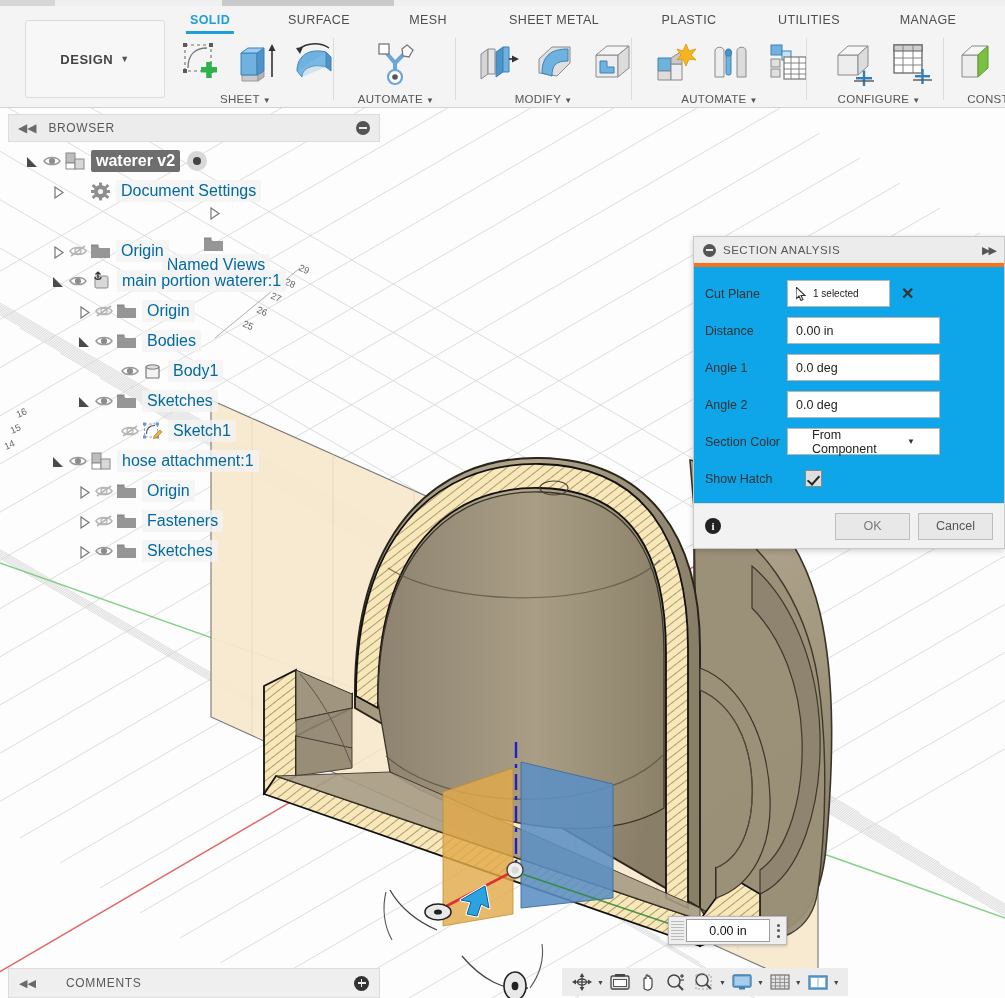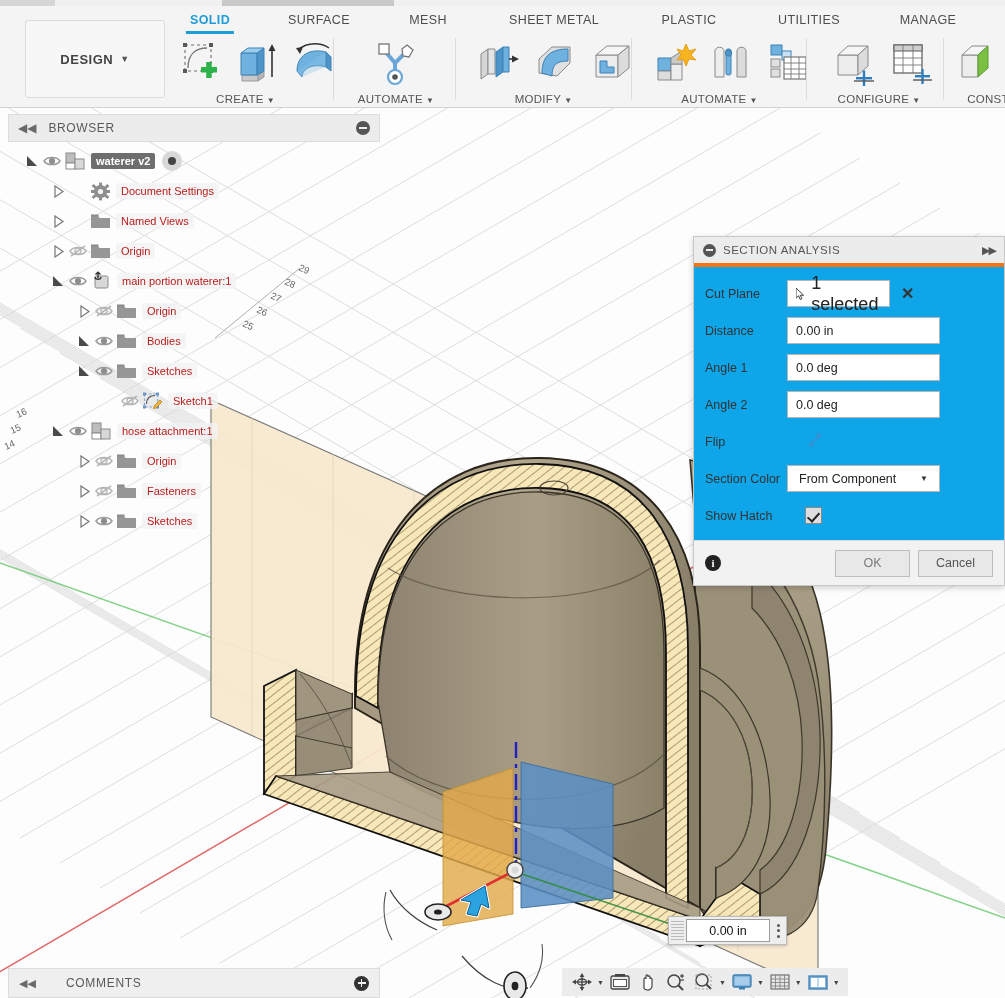--- a/index.html
+++ b/index.html
@@ -47,53 +47,53 @@
   
   .browser{position:absolute;left:8px;top:114px;width:372px;}
   .browser-head{height:28px;background:#ececec;border:1px solid #dcdcdc;box-sizing:border-box;
      display:flex;align-items:center;padding:0 9px;color:#555;}
   .browser-head .bh-title{font-size:12px;letter-spacing:.6px;margin-left:12px;color:#5a5a5a;}
   .bh-collapse{font-size:12px;color:#6a6a6a;cursor:pointer;line-height:1;}
   .bh-minus{margin-left:auto;width:14px;height:14px;border-radius:50%;background:#555;
     display:flex;align-items:center;justify-content:center;cursor:pointer;}
   .bh-minus:after{content:"";width:8px;height:2px;background:#ececec;}
 
-  .tree{position:relative;padding-top:4px;font-size:11px;color:#333;}
+  .tree{position:relative;padding-top:4px;font-size:16px;color:#333;}
   .trow{height:30px;display:flex;align-items:center;position:relative;}
   .twist{width:13px;height:13px;margin-right:3px;flex:0 0 auto;position:relative;cursor:pointer;}
   .eye{width:20px;height:16px;flex:0 0 auto;margin-right:2px;cursor:pointer;}
   .nodeicon{width:21px;height:19px;flex:0 0 auto;margin-right:5px;}
   .label{background:rgba(243,243,243,.82);padding:2px 5px;border-radius:2px;white-space:nowrap;
-      color:#b91c1c;}
+      color:#0369a1;}
   .trow.selected .label{background:#6e6e6e;color:#fff;font-weight:bold;}
   .tdot{width:20px;height:20px;margin-left:7px;border-radius:50%;background:#d8d8d8;
       display:flex;align-items:center;justify-content:center;flex:0 0 auto;cursor:pointer;}
   .tdot:after{content:"";width:8px;height:8px;border-radius:50%;background:#444;}
   .compicon{width:22px;height:20px;flex:0 0 auto;margin-right:5px;}
 
   
   .dialog{position:absolute;left:693px;top:236px;width:312px;background:#f5f5f5;
      border:1px solid #c8c8c8;box-shadow:0 2px 6px rgba(0,0,0,.18);box-sizing:border-box;}
   .dlg-head{height:26px;background:#ececec;border-bottom:4px solid #f97316;
      display:flex;align-items:center;padding:0 9px;}
   .dlg-head .dh-circle{width:13px;height:13px;border-radius:50%;background:#555;
      display:flex;align-items:center;justify-content:center;margin-right:7px;cursor:pointer;}
   .dlg-head .dh-circle:after{content:"";width:7px;height:2px;background:#ececec;}
   .dlg-head .dh-title{font-size:11.5px;color:#555;letter-spacing:.5px;}
   .dlg-head .dh-next{margin-left:auto;font-size:11px;color:#555;letter-spacing:-2px;cursor:pointer;}
   .dlg-body{padding:8px 11px 6px 11px;background:#0ea5e9;}
   .frow{display:flex;align-items:center;height:37px;}
   .frow .flabel{width:82px;font-size:12.5px;color:#333;flex:0 0 auto;}
   .selfield{width:103px;height:27px;background:#fff;border:1px solid #b5b5b5;
-      display:flex;align-items:center;gap:6px;padding:0 8px;box-sizing:border-box;font-size:18px;color:#222;cursor:text;}
+      display:flex;align-items:center;gap:6px;padding:0 8px;box-sizing:border-box;font-size:10px;color:#222;cursor:text;}
   .xbtn{margin-left:11px;font-size:16px;color:#333;cursor:pointer;line-height:1;font-weight:bold;}
   .txtfield{width:153px;height:27px;background:#fff;border:1px solid #b5b5b5;
       display:flex;align-items:center;padding:0 8px;box-sizing:border-box;font-size:12.5px;color:#222;cursor:text;}
   .selectfield{width:153px;height:27px;background:#fff;border:1px solid #b5b5b5;
-      display:flex;align-items:center;padding:0 11px;box-sizing:border-box;font-size:12.5px;color:#222;cursor:pointer;}
+      display:flex;align-items:center;padding:0 24px;box-sizing:border-box;font-size:12.5px;color:#222;cursor:pointer;}
   .selectfield .dncaret{margin-left:auto;font-size:8px;color:#333;}
   .chk{width:17px;height:17px;background:#dedede;border:1px solid #888;box-sizing:border-box;
      position:relative;cursor:pointer;}
   .chk:after{content:"";position:absolute;left:4px;top:2px;width:5px;height:10px;
      border:solid #222;border-width:0 2px 2px 0;transform:rotate(42deg);}
   .dlg-foot{height:44px;border-top:1px solid #dcdcdc;background:#f2f2f2;
      display:flex;align-items:center;padding:0 11px;}
   .infoi{width:16px;height:16px;border-radius:50%;background:#222;color:#fff;font-size:11px;
      font-weight:bold;display:flex;align-items:center;justify-content:center;
      font-family:"Liberation Serif",serif;cursor:pointer;}
@@ -192,21 +192,21 @@
           <svg width="50" height="50" viewBox="0 0 50 50">
             <path d="M9 34 C9 18, 22 11, 38 15 L38 30 C24 26, 14 32, 14 40 Z" fill="#6fb2e0" stroke="#3d82b5" stroke-width="1"></path>
             <path d="M38 15 L43 20 L43 34 L38 30 Z" fill="#4e94c9" stroke="#3d82b5" stroke-width="1"></path>
             <path d="M9 34 L14 40 L38 30 L38 15 Z" fill="#8cc3e8" opacity="0.35"></path>
             <path d="M10 13 C20 4, 34 6, 41 11" stroke="#333" stroke-width="1.5" fill="none"></path>
             <polygon points="8,11 15,10 12,17" fill="#333"></polygon>
           </svg>
         </div>
       </div>
       <div class="glabel">
-        <span>CREATE</span><span class="caret">▼</span>
+        <span>SHEET</span><span class="caret">▼</span>
       </div>
     </div>
     <div class="rsep" style="left:333px"></div>
 
     <div class="rgroup" style="left:346px;width:100px">
       <div class="gicons" style="left:24px">
         <div class="ricon">
           <svg width="50" height="50" viewBox="0 0 50 50">
             <path d="M25 26 L14 13 M25 26 L36 15 M25 26 L25 38" stroke="#6aa7d8" stroke-width="4" fill="none" stroke-linecap="round"></path>
             <rect x="9" y="7" width="10" height="10" fill="#fff" stroke="#777" stroke-width="1.3"></rect>
@@ -607,21 +607,21 @@
                 <rect x="16" y="8" width="4" height="3"></rect>
                 <rect x="2.6" y="2.4" width="3" height="4" transform="rotate(-45 4.1 4.4)"></rect>
                 <rect x="15.4" y="12.6" width="3" height="4" transform="rotate(-45 16.9 14.6)"></rect>
                 <rect x="15.4" y="2.4" width="3" height="4" transform="rotate(45 16.9 4.4)"></rect>
                 <rect x="2.6" y="12.6" width="3" height="4" transform="rotate(45 4.1 14.6)"></rect>
               </g>
               <circle cx="10.5" cy="9.5" r="2.6" fill="#f3f3f3"></circle>
             </svg></span>
           <span class="label">Document Settings</span>
         </div>
-        <div class="trow" style="padding-left: 44px;">
+        <div class="trow" style="padding-left: 44px; flex-direction: column;">
           <span class="twist"><svg width="13" height="13" viewBox="0 0 13 13">
               <polygon points="3,1 11,6.5 3,12" fill="#fff" stroke="#777" stroke-width="1.2"></polygon>
             </svg></span>
           <span class="eye"></span>
           <span class="nodeicon"><svg width="21" height="19" viewBox="0 0 21 19">
               <path d="M1 4 L8 4 L9.6 6 L20 6 L20 16 L1 16 Z" fill="#969696"></path>
               <rect x="1" y="2.5" width="7.5" height="2" fill="#8a8a8a"></rect>
             </svg></span>
           <span class="label">Named Views</span>
         </div>
@@ -676,20 +676,32 @@
             </svg></span>
           <span class="eye"><svg width="20" height="16" viewBox="0 0 20 16">
               <path d="M2 8 C5 3.2, 15 3.2, 18 8 C15 12.8, 5 12.8, 2 8 Z" fill="none" stroke="#9a9a9a" stroke-width="1.5"></path>
               <circle cx="10" cy="8" r="3.1" fill="#8d8d8d"></circle>
             </svg></span>
           <span class="nodeicon"><svg width="21" height="19" viewBox="0 0 21 19">
               <path d="M1 4 L8 4 L9.6 6 L20 6 L20 16 L1 16 Z" fill="#969696"></path>
               <rect x="1" y="2.5" width="7.5" height="2" fill="#8a8a8a"></rect>
             </svg></span>
           <span class="label">Bodies</span>
+        </div>
+        <div class="trow" style="padding-left: 96px;">
+          <span class="twist"></span>
+          <span class="eye"><svg width="20" height="16" viewBox="0 0 20 16">
+              <path d="M2 8 C5 3.2, 15 3.2, 18 8 C15 12.8, 5 12.8, 2 8 Z" fill="none" stroke="#9a9a9a" stroke-width="1.5"></path>
+              <circle cx="10" cy="8" r="3.1" fill="#8d8d8d"></circle>
+            </svg></span>
+          <span class="nodeicon"><svg width="21" height="19" viewBox="0 0 21 19">
+              <rect x="4" y="4" width="13" height="12" rx="1" fill="#f3f3f3" stroke="#777" stroke-width="1.2"></rect>
+              <ellipse cx="10.5" cy="5" rx="6.4" ry="2.2" fill="#dcdcdc" stroke="#777" stroke-width="1"></ellipse>
+            </svg></span>
+          <span class="label">Body1</span>
         </div>
         <div class="trow" style="padding-left: 70px;">
           <span class="twist"><svg width="13" height="13" viewBox="0 0 13 13">
               <polygon points="1,1 11,11 1,11" fill="#4a4a4a"></polygon>
             </svg></span>
           <span class="eye"><svg width="20" height="16" viewBox="0 0 20 16">
               <path d="M2 8 C5 3.2, 15 3.2, 18 8 C15 12.8, 5 12.8, 2 8 Z" fill="none" stroke="#9a9a9a" stroke-width="1.5"></path>
               <circle cx="10" cy="8" r="3.1" fill="#8d8d8d"></circle>
             </svg></span>
           <span class="nodeicon"><svg width="21" height="19" viewBox="0 0 21 19">
@@ -807,32 +819,20 @@
       <div class="frow">
         <span class="flabel">Angle 1</span>
         <div class="txtfield">0.0 deg</div>
       </div>
 
       <div class="frow">
         <span class="flabel">Angle 2</span>
         <div class="txtfield">0.0 deg</div>
       </div>
 
-      <div class="frow">
-        <span class="flabel">Flip</span>
-        <span style="margin-left:18px">
-          <svg width="20" height="20" viewBox="0 0 20 20">
-            <g stroke="#3a8fd0" stroke-width="1.6" fill="none" stroke-linecap="round">
-              <line x1="5" y1="15" x2="15" y2="5"></line>
-            </g>
-            <polygon points="16,3 10.5,4.2 14.8,8.5" fill="#3a8fd0"></polygon>
-            <polygon points="4,17 9.5,15.8 5.2,11.5" fill="#3a8fd0"></polygon>
-          </svg>
-        </span>
-      </div>
 
       <div class="frow">
         <span class="flabel">Section Color</span>
         <div class="selectfield">
           <span>From Component</span>
           <span class="dncaret">▼</span>
         </div>
       </div>
 
       <div class="frow">

